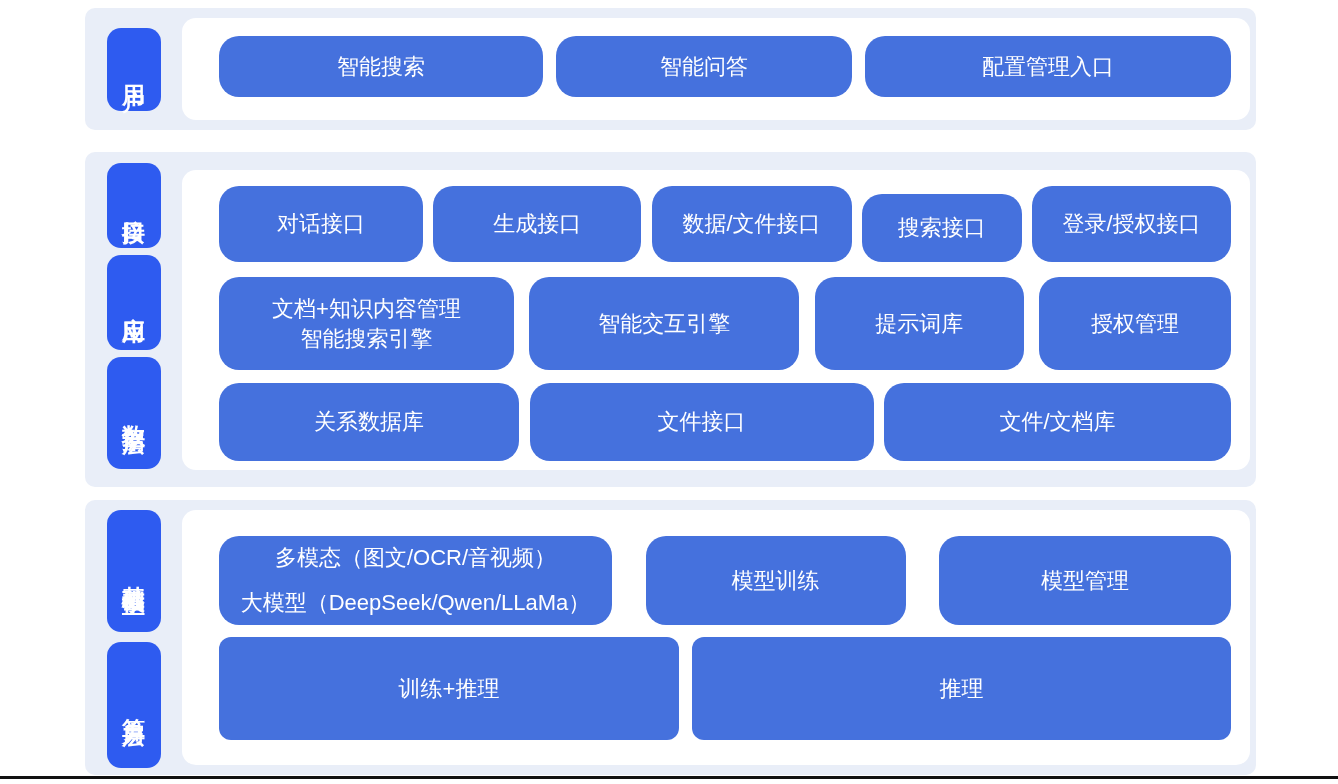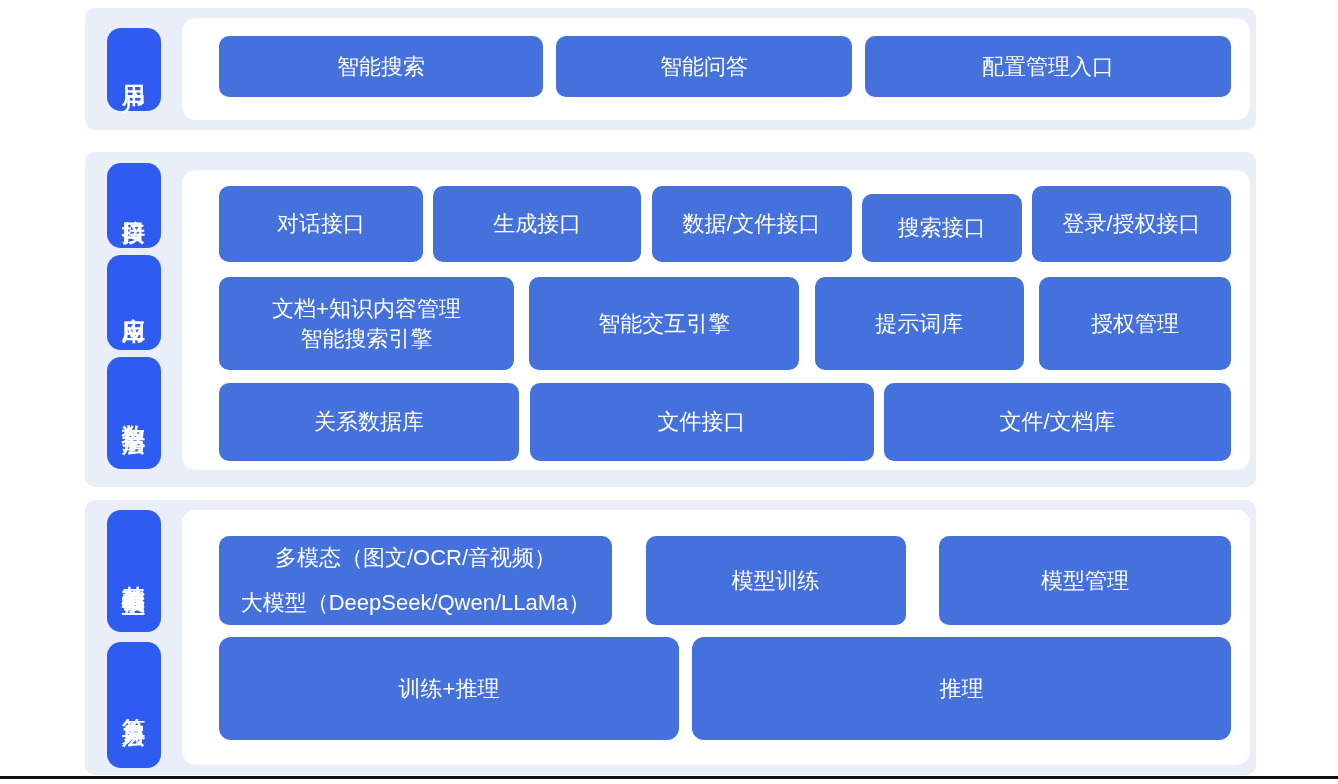--- a/index.html
+++ b/index.html
@@ -58,21 +58,21 @@
   }
   .row {
     margin-left: 37px;
     width: 1012px;
     display: flex;
     justify-content: space-between;
     align-items: stretch;
   }
   .box {
     background: #4571dd;
-    border-radius: 10px;
+    border-radius: 20px;
     color: #ffffff;
     font-size: 22px;
     font-weight: 500;
     display: flex;
     flex-direction: column;
     align-items: center;
     justify-content: center;
     text-align: center;
     box-sizing: border-box;
     line-height: 30px;

